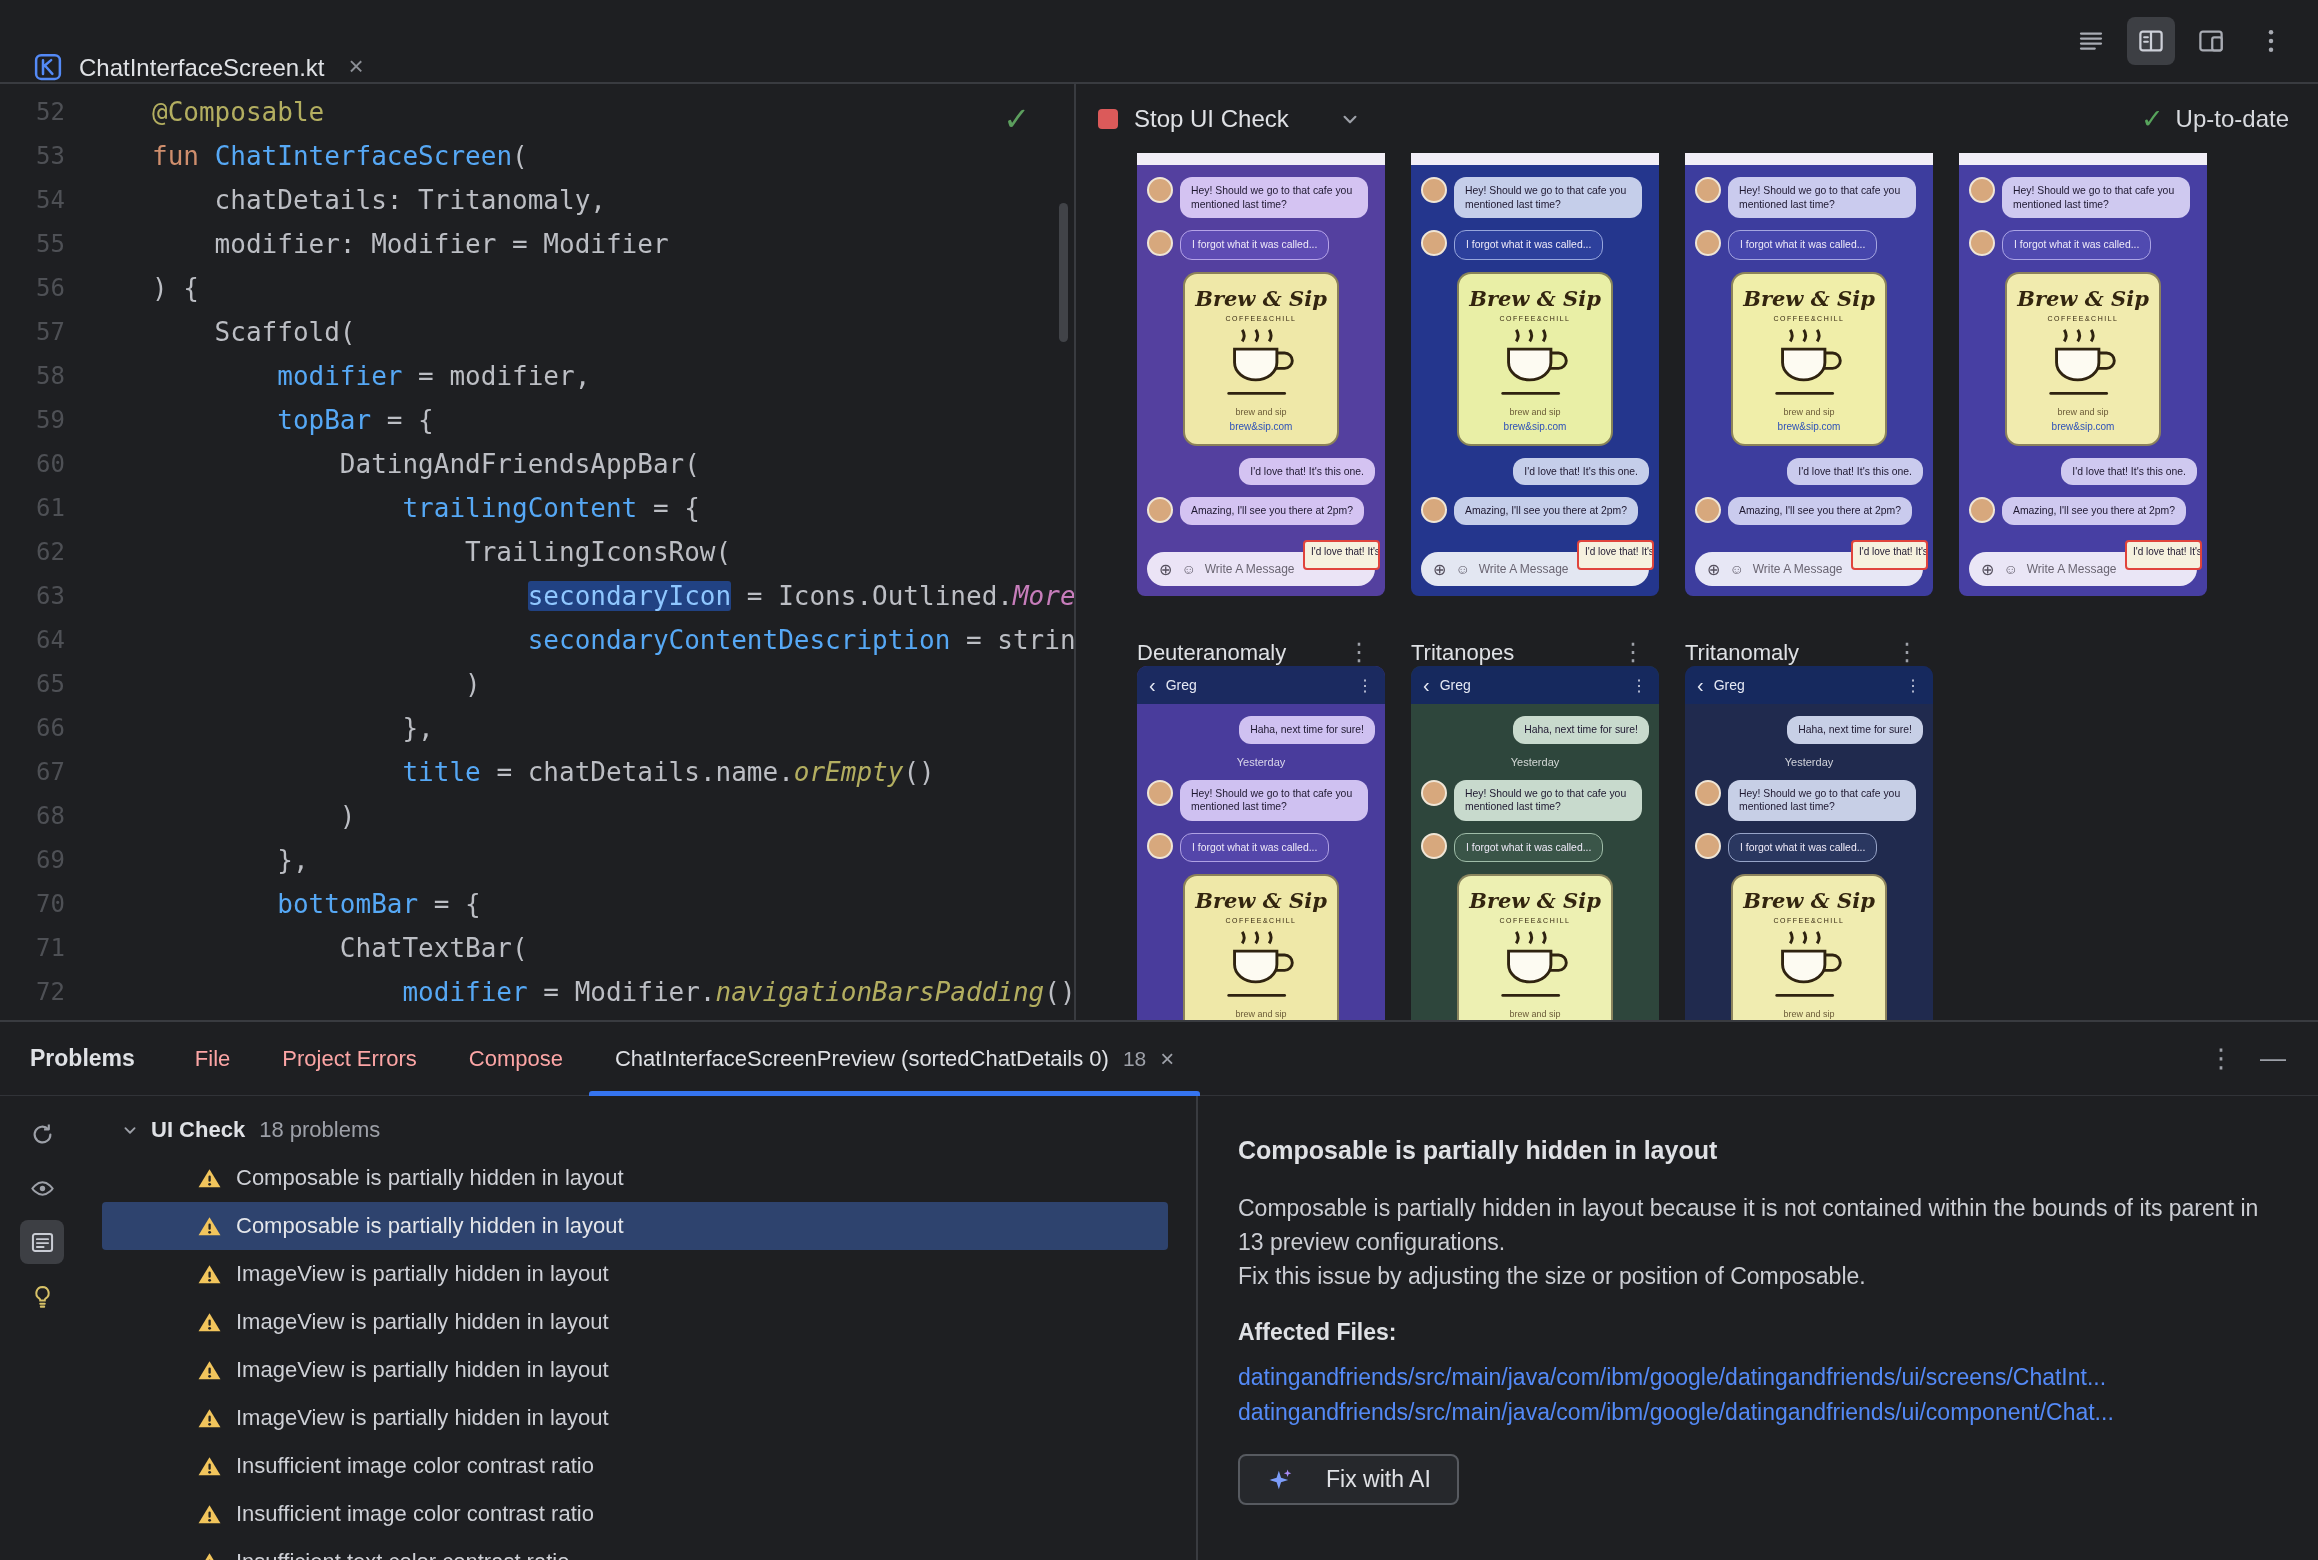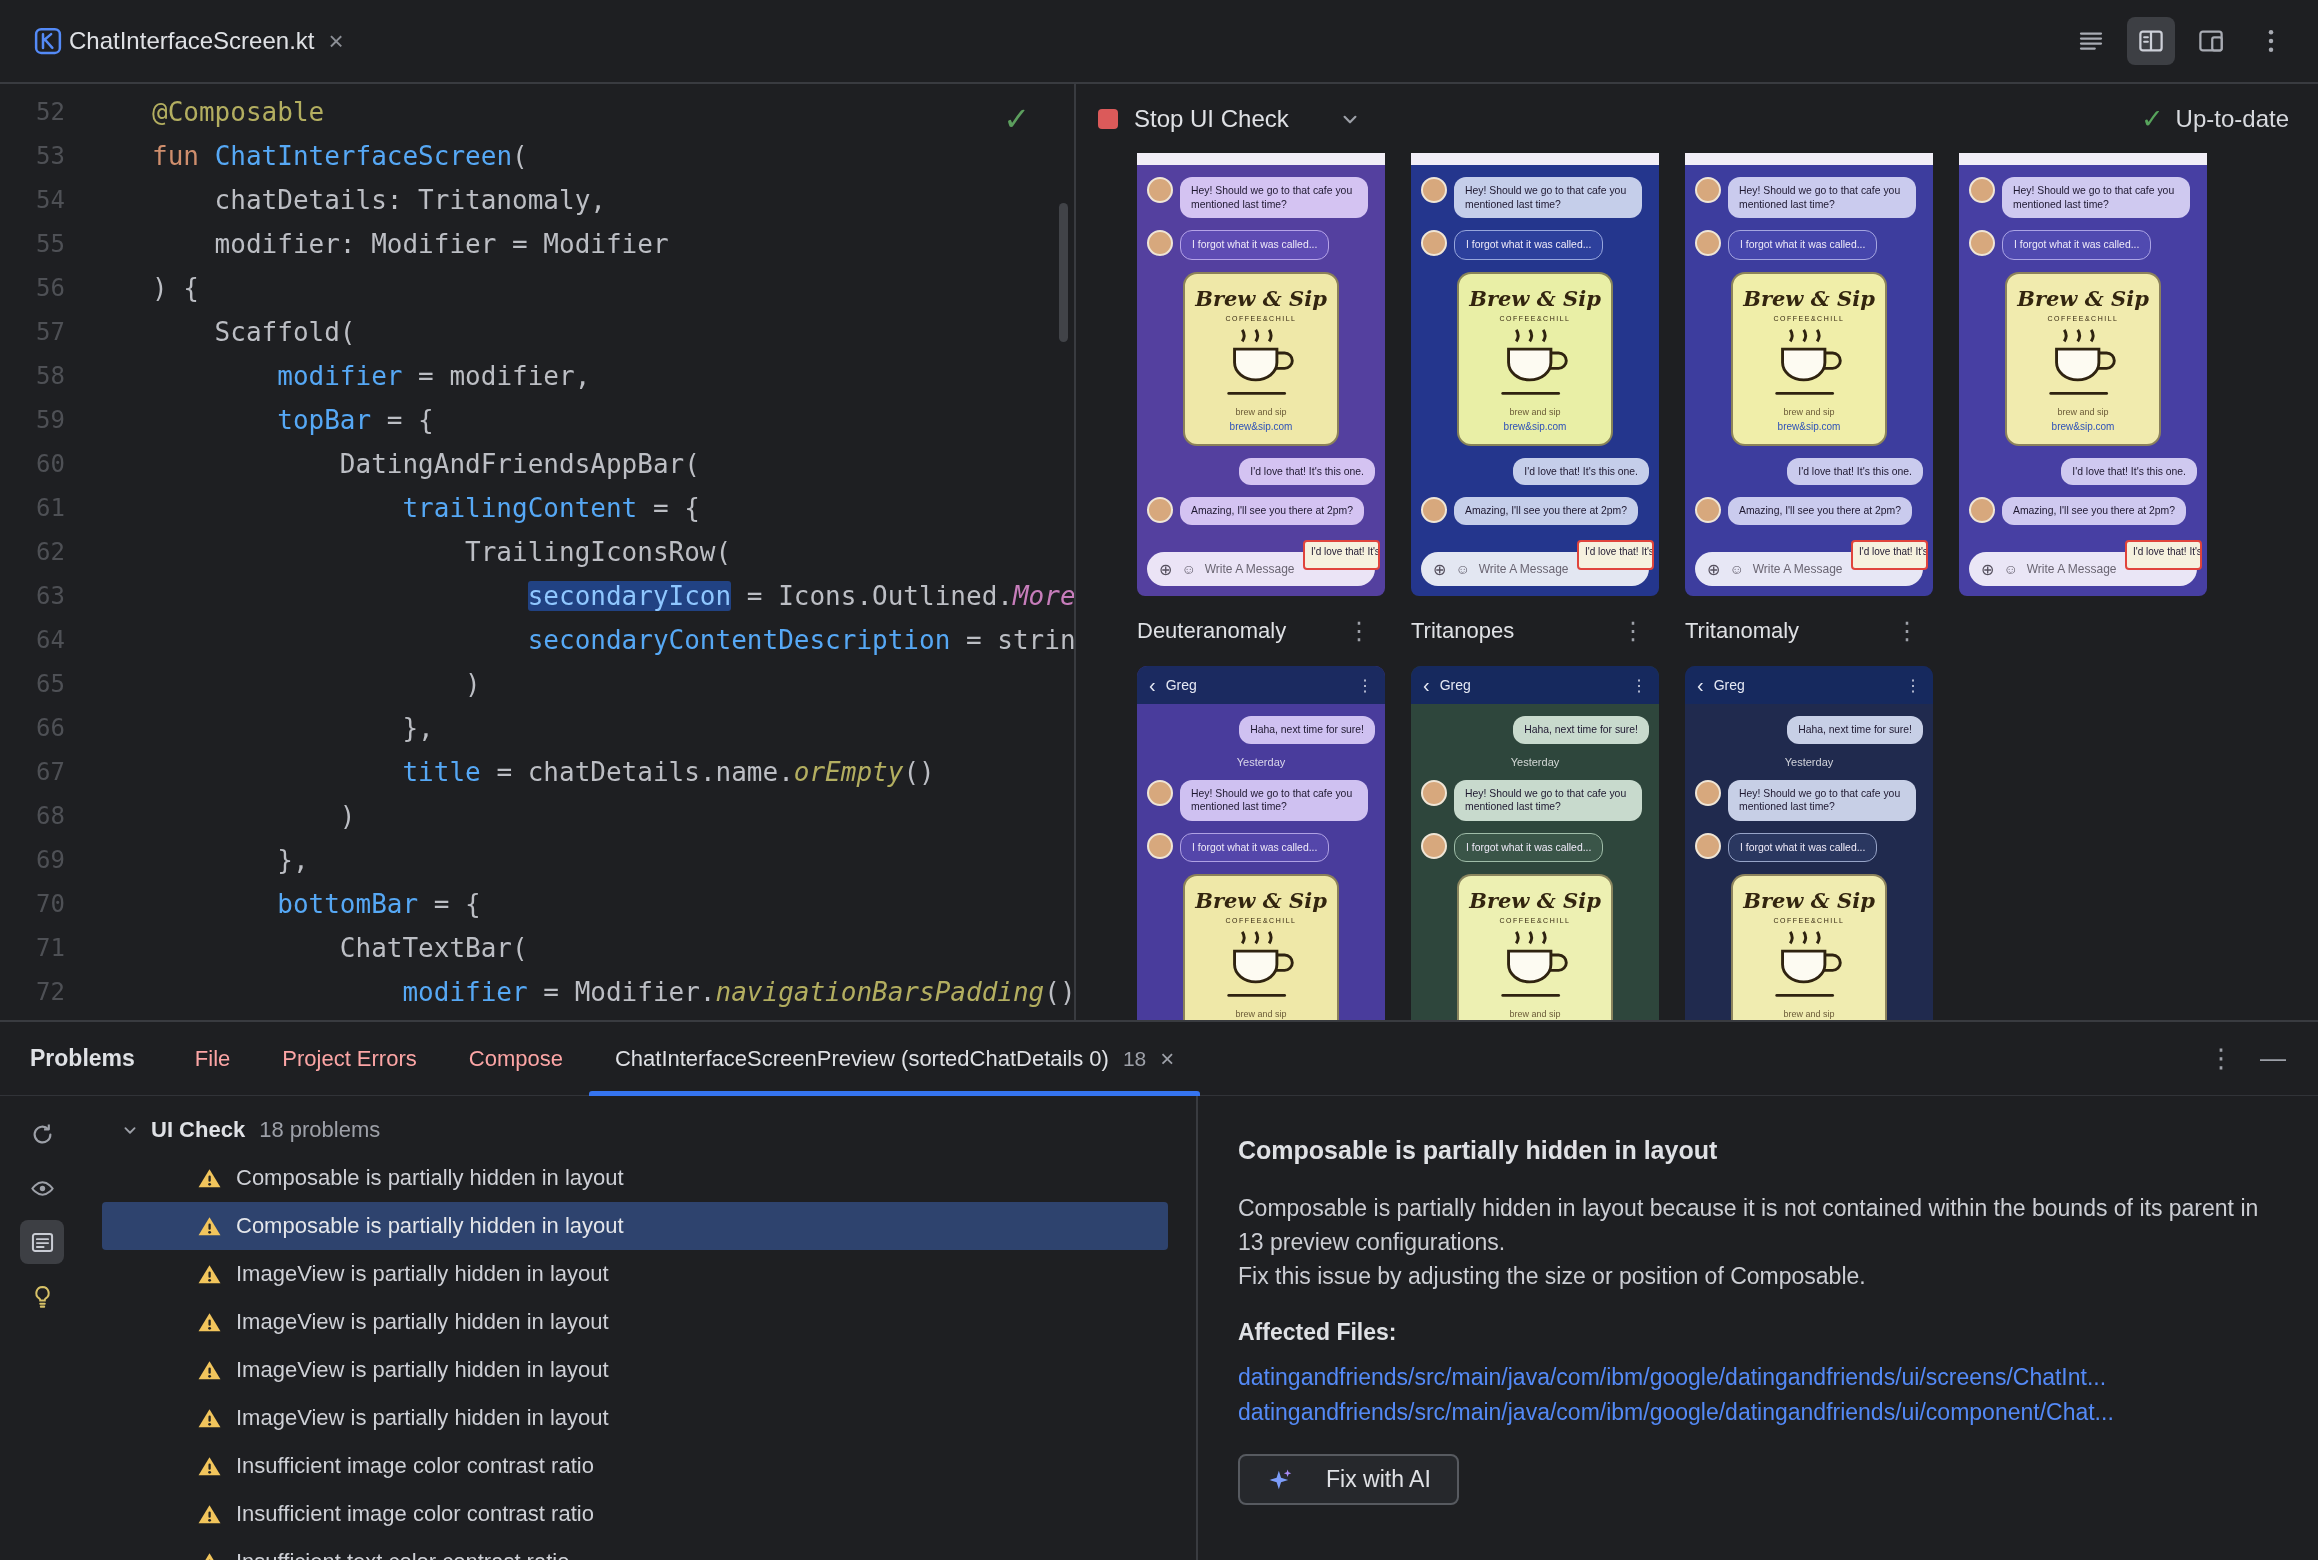--- a/index.html
+++ b/index.html
@@ -2,21 +2,21 @@
 <html><head>
 <meta charset="utf-8">
 <style>
   *{margin:0;padding:0;box-sizing:border-box}
   html,body{width:2319px;height:1560px;background:#1E1F22;font-family:"Liberation Sans",sans-serif;color:#BCBEC4;overflow:hidden}
   [data-interactable="true"]{cursor:pointer}
   .app{width:2319px;height:1560px;display:flex;flex-direction:column;background:#1E1F22}
 
   
   .titlebar{height:84px;flex:none;display:flex;align-items:center;border-bottom:2px solid #393B40;padding:0 24px 0 33px}
-  .tab{display:flex;align-items:center;gap:6px;height:100%}
+  .tab{display:flex;align-items:flex-end;gap:16px;height:100%}
   .tab-title{font-size:24px;color:#DFE1E5}
   .tab-close{font-size:26px;color:#8C8F96;margin-left:8px}
   .tb-right{margin-left:auto;display:flex;gap:12px;align-items:center}
   .tb-btn{width:48px;height:48px;display:flex;align-items:center;justify-content:center;border-radius:8px;color:#A8ABB3}
   .tb-btn.active{background:#3D3F44;color:#CDD0D8}
   .ic{width:30px;height:30px}
 
   
   .main{flex:1;display:flex;overflow:hidden}
   .editor{width:1076px;flex:none;position:relative;border-right:2px solid #393B40;padding-top:6px;overflow:hidden}
@@ -39,21 +39,21 @@
   .pv-toolbar{height:69px;flex:none;display:flex;align-items:center;padding:0 30px 0 22px}
   .stop-btn{display:flex;align-items:center;gap:16px;font-size:24px;color:#DFE1E5}
   .stop-square{width:20px;height:20px;background:#DB5A5A;border-radius:4px}
   .pv-chev{margin-left:48px;color:#9DA0A8;display:flex}
   .pv-status{margin-left:auto;display:flex;align-items:center;gap:12px;font-size:24px;color:#D8DADF}
   .status-check{color:#57A45C;font-size:27px}
   .canvas{flex:1;padding-left:61px;overflow:hidden}
   .pv-row1{display:flex;gap:26px;height:443px;overflow:hidden;align-items:flex-end}
   .pv-row2{display:flex;gap:26px;height:425px;overflow:hidden}
   .pv-col{width:248px;flex:none;display:flex;flex-direction:column}
-  .label-row{height:83px;display:flex;align-items:center;justify-content:space-between;padding-right:6px}
+  .label-row{height:83px;display:flex;align-items:flex-end;justify-content:space-between;padding-right:6px}
   .pv-label{font-size:22px;color:#DFE1E5}
   .pv-kebab{font-size:24px;color:#9DA0A8;padding:0 8px}
 
   
   .phone{width:248px;flex:none;position:relative;background:var(--pbg);overflow:hidden}
   .phone1{height:443px;border-radius:0 0 8px 8px;display:flex;flex-direction:column;gap:12px;padding:0 10px 10px}
   .phone2{height:355px;border-radius:10px 10px 0 0;display:flex;flex-direction:column;gap:12px;padding:0 10px}
   .sliver{height:12px;background:#F1EEF7;margin:0 -10px;flex:none}
   .chat-header{margin:0 -10px;height:38px;flex:none;background:var(--phdr);display:flex;align-items:center;gap:10px;padding:0 12px;color:#E6E9F4}
   .back{font-size:20px;line-height:1}

